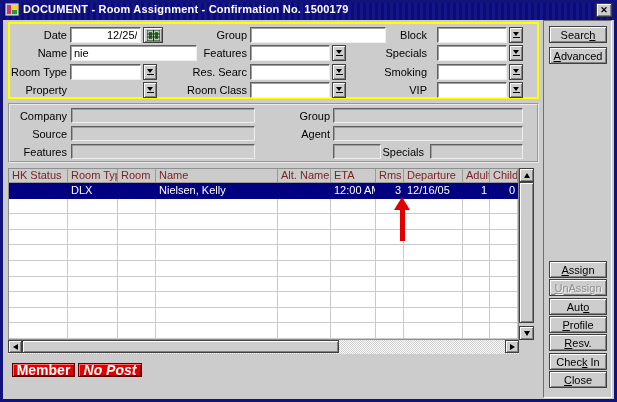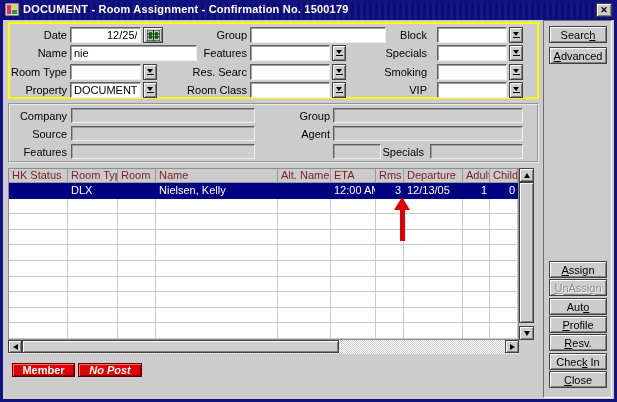--- a/index.html
+++ b/index.html
@@ -81,21 +81,21 @@
   }
   .sthumb{position:absolute;background:#cdcdcd;border:1px solid #404040;box-shadow:inset 1px 1px 0 #fff,inset -1px -1px 0 #828282;}
   .tri-up{width:0;height:0;border-left:3px solid transparent;border-right:3px solid transparent;border-bottom:5px solid #000;}
   .tri-dn{width:0;height:0;border-left:3px solid transparent;border-right:3px solid transparent;border-top:5px solid #000;}
   .tri-lf{width:0;height:0;border-top:3px solid transparent;border-bottom:3px solid transparent;border-right:5px solid #000;}
   .tri-rt{width:0;height:0;border-top:3px solid transparent;border-bottom:3px solid transparent;border-left:5px solid #000;}
   
   .badge{
     position:absolute;height:14px;background:#e10000;border:1px solid #5a0000;
     box-shadow:inset 1px 1px 0 #ff6a6a,inset -1px -1px 0 #8f0000;
-    color:#fff;font-weight:bold;font-size:11px;text-align:center;line-height:12px;
+    color:#fff;font-weight:bold;font-size:14px;text-align:center;line-height:12px;
   }
   
   .arrow{position:absolute;left:391px;top:194px;width:16px;height:46px;}
   .arrow .head{width:0;height:0;margin:0 auto;border-left:8px solid transparent;border-right:8px solid transparent;border-bottom:13px solid #e10000;}
   .arrow .shaft{width:5px;height:31px;margin:0 auto;background:#e10000;}
 </style>
 </head>
 <body>
 
 <div class="window">
@@ -128,21 +128,20 @@
   <input class="fld" style="left: 67px; top: 42px; width: 127px;" value="nie">
 
   <div class="lbl" style="left:2px;top:62px;width:62px;">Room Type</div>
   <input class="fld" style="left: 67px; top: 61px; width: 71px;" value="">
   <div class="lov" style="left:140px;top:61px;">
       <span class="tri"></span>
       <span class="bar"></span>
     </div>
 
   <div class="lbl" style="left:2px;top:80px;width:62px;">Property</div>
-  <input class="fld" style="left: 67px; top: 79px; width: 71px;" value="DOCUMENT">
   <div class="lov" style="left:140px;top:79px;">
       <span class="tri"></span>
       <span class="bar"></span>
     </div>
 
   <div class="lbl" style="left:174px;top:25px;width:70px;">Group</div>
   <input class="fld" style="left: 247px; top: 24px; width: 136px;" value="">
 
   <div class="lbl" style="left:174px;top:43px;width:70px;">Features</div>
   <input class="fld" style="left: 247px; top: 42px; width: 80px;" value="">
@@ -225,21 +224,21 @@
       </div>
     <div id="tbody">
         <div class="tr selected">
           <div class="td" style="width: 59px;"></div>
           <div class="td" style="width: 50px;">DLX</div>
           <div class="td" style="width: 38px;"></div>
           <div class="td" style="width: 122px;">Nielsen, Kelly</div>
           <div class="td" style="width: 53px;"></div>
           <div class="td" style="width: 45px;">12:00 AM</div>
           <div class="td" style="width: 28px; text-align: right;">3</div>
-          <div class="td" style="width: 59px;">12/13/05</div>
+          <div class="td" style="width: 59px;">12/16/05</div>
           <div class="td" style="width: 27px; text-align: right;">1</div>
           <div class="td" style="width: 28px; text-align: right;">0</div>
         </div>
         <div class="tr">
           <div class="td" style="width: 59px;"></div>
           <div class="td" style="width: 50px;"></div>
           <div class="td" style="width: 38px;"></div>
           <div class="td" style="width: 122px;"></div>
           <div class="td" style="width: 53px;"></div>
           <div class="td" style="width: 45px;"></div>

